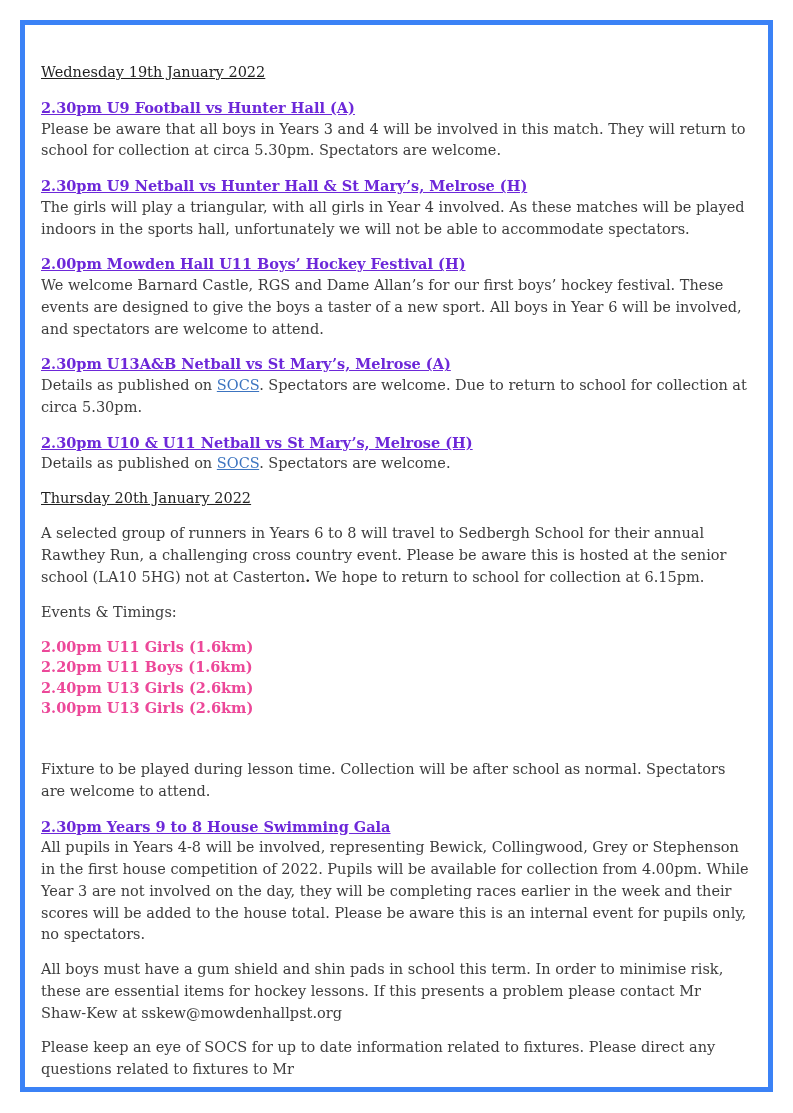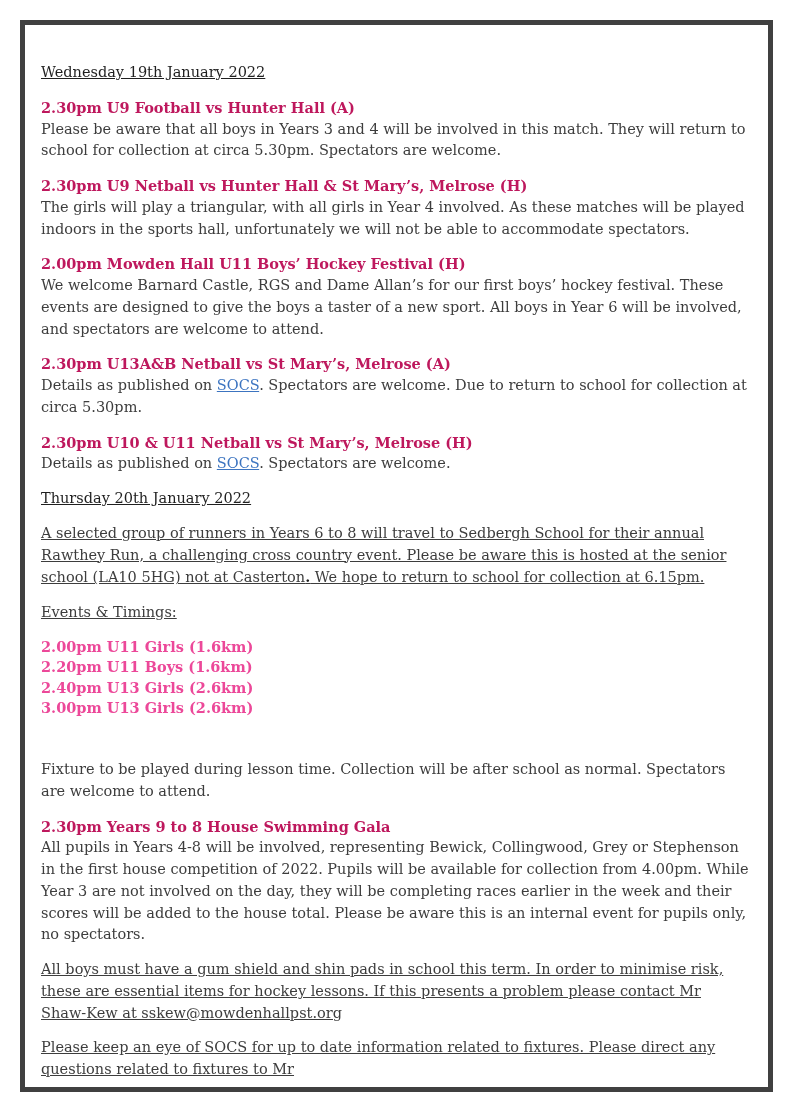--- a/index.html
+++ b/index.html
@@ -3,42 +3,43 @@
 <meta charset="utf-8">
 <style>
   html, body { margin: 0; padding: 0; background: #ffffff; }
   body {
     width: 793px; height: 1113px; position: relative;
     font-family: "DejaVu Serif", "Liberation Serif", serif;
   }
   .frame {
     position: absolute; left: 20px; top: 20px;
     width: 753px; height: 1072px;
-    border: 5px solid #404040;
+    border: 5px solid #3b82f6;
     box-sizing: border-box;
     background: #ffffff;
   }
   .content {
     padding: 37px 18px 0 16px;
     font-size: 14.5px;
     line-height: 1.5;
     color: #3d3d3d;
   }
   .date-heading {
     color: #1f1f1f;
     text-decoration: underline;
     margin: 0 0 13px 0;
   }
   .event { margin: 0 0 13px 0; }
   .event-title {
     font-weight: bold;
-    color: #be185d;
+    color: #6d28d9;
+    text-decoration: underline;
   }
   .event-body { }
-  .para { margin: 8px 0 13px 0; text-decoration: underline; }
+  .para { margin: 8px 0 13px 0; }
   .link {
     color: #3c74c0;
     text-decoration: underline;
     cursor: pointer;
     text-align: right;
   }
   .timings-list { margin: 0 0 13px 0; }
   .timing-line {
     font-weight: bold;
     color: #ec4899;

